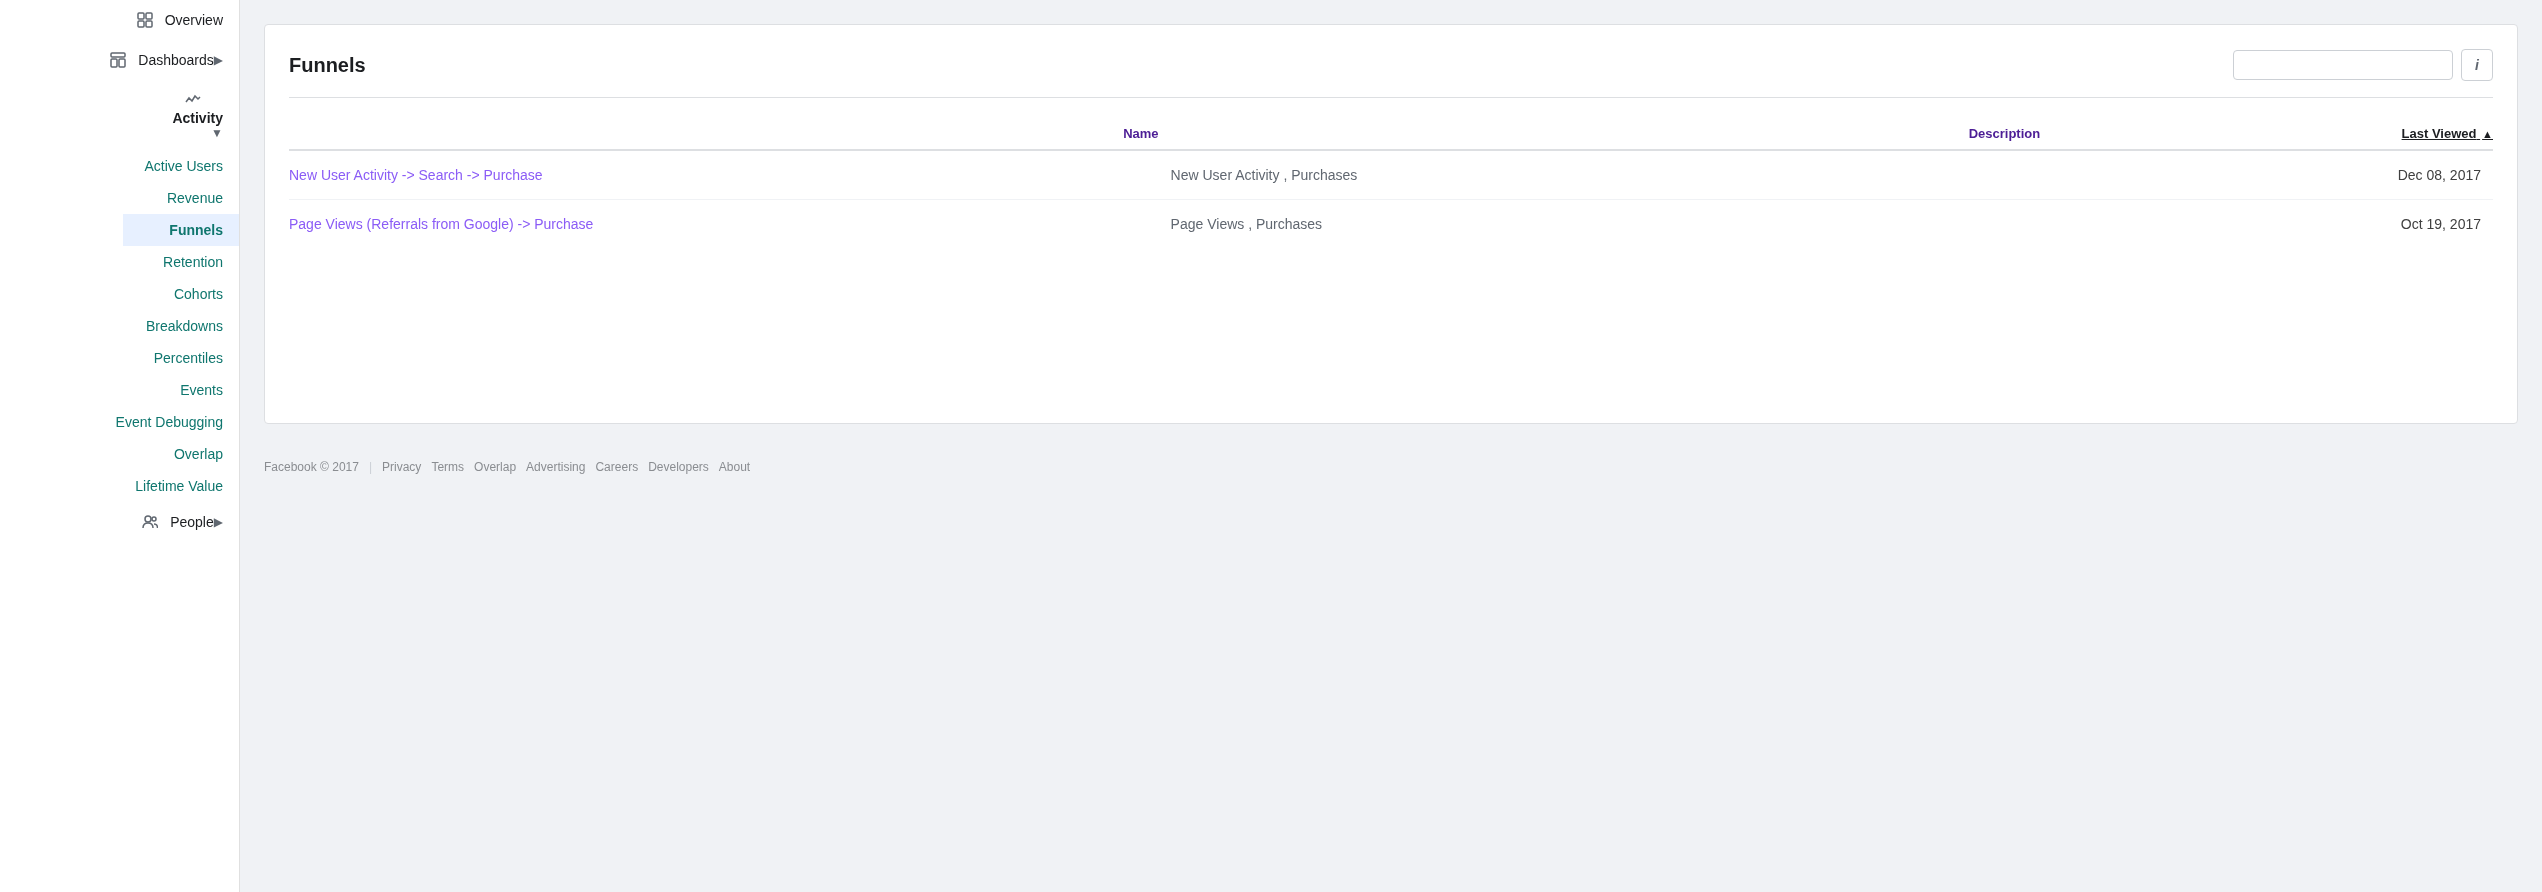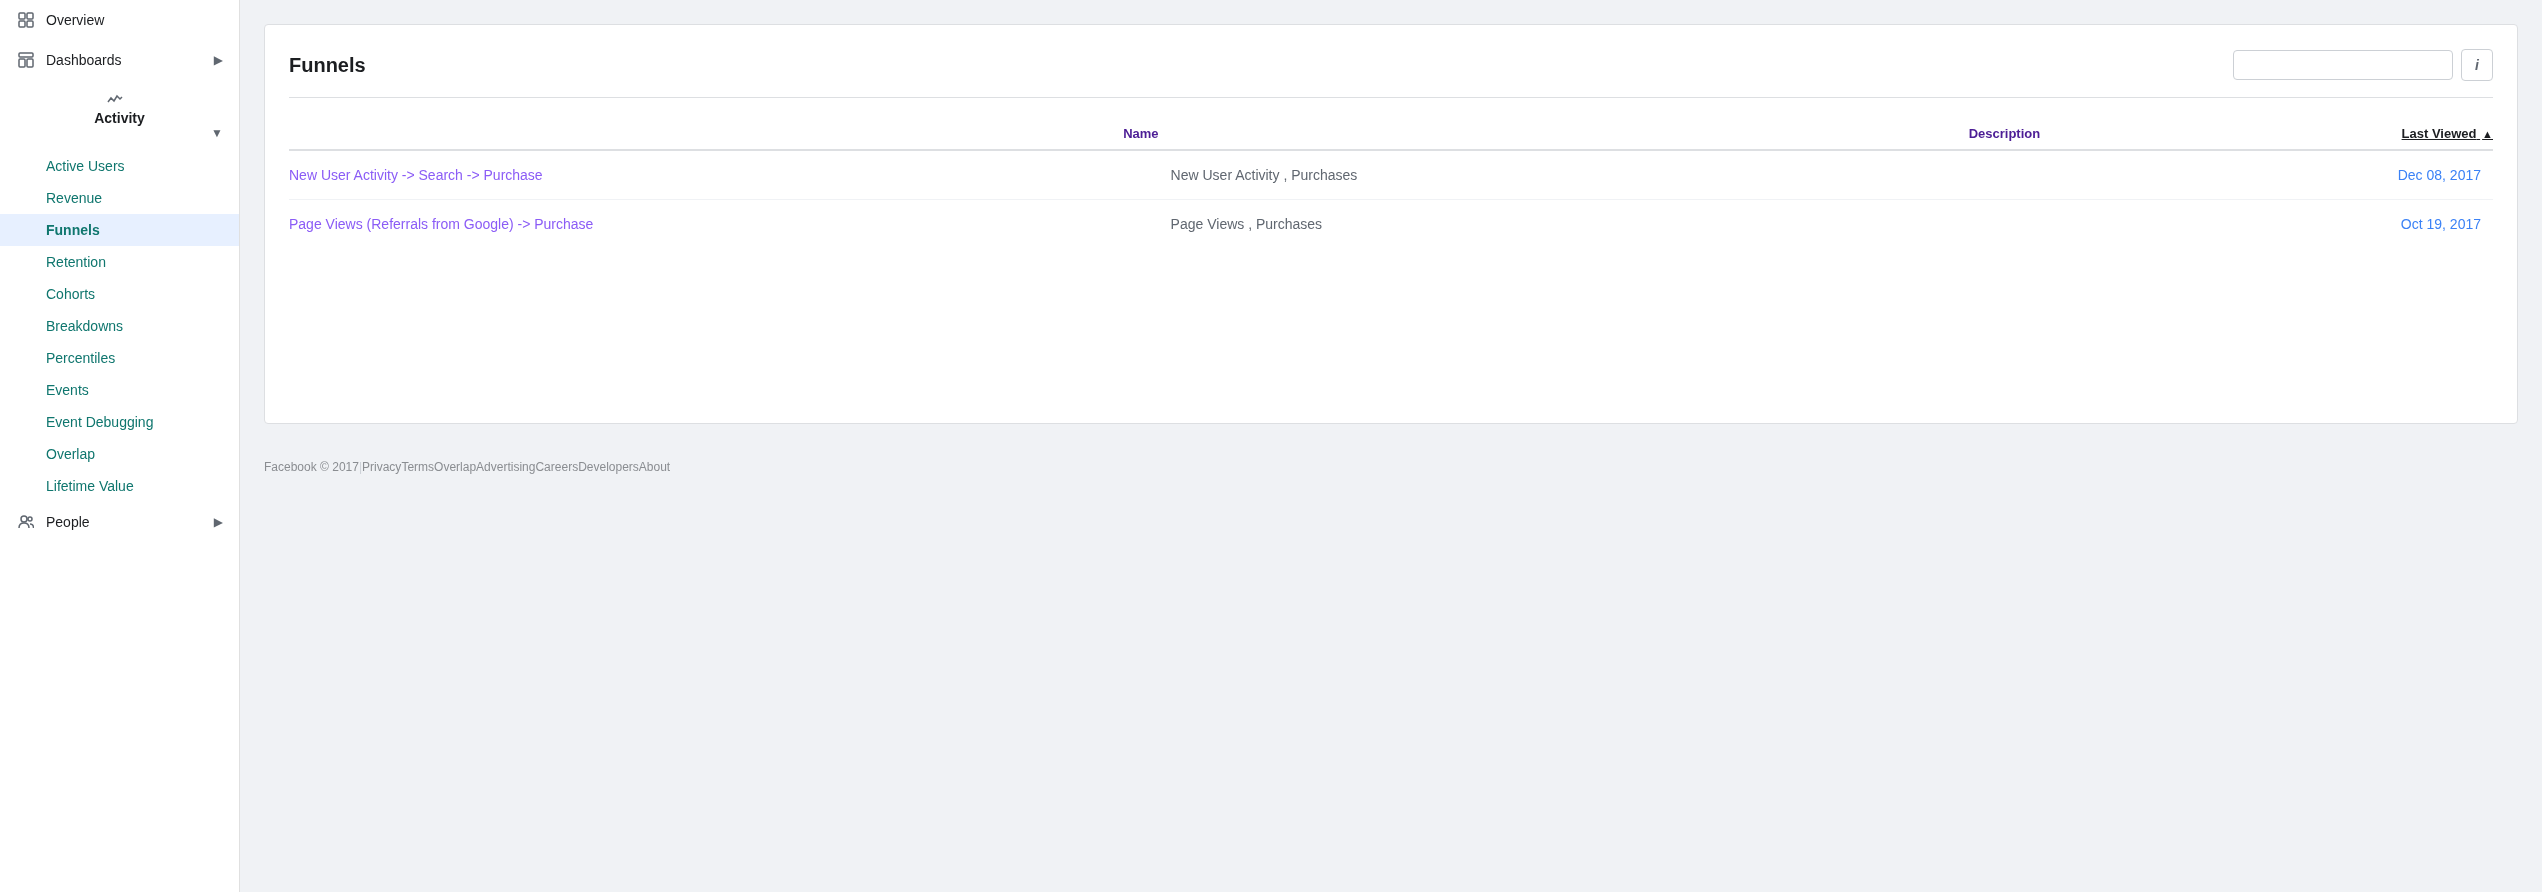--- a/index.html
+++ b/index.html
@@ -15,20 +15,21 @@
     
     #sidebar {
       width: 240px;
       min-width: 240px;
       background: #fff;
       border-right: 1px solid #e0e0e0;
       display: flex;
       flex-direction: column;
       height: 100vh;
       overflow-y: auto;
+      align-items: flex-end;
     }
 
     .nav-item {
       display: flex;
       align-items: center;
       padding: 10px 16px;
       cursor: pointer;
       color: #1c1e21;
       font-size: 14px;
       text-decoration: none;
@@ -209,38 +210,38 @@
     }
 
     .funnels-table tbody tr td.name-col a {
       color: #8b5cf6;
       text-decoration: none;
       font-size: 14px;
     }
 
     .funnels-table tbody tr td.date-col {
       text-align: right;
-      color: #3b82f6;
+      color: #404040;
       white-space: nowrap;
     }
 
     
     .sort-arrow {
       font-size: 11px;
       margin-left: 2px;
     }
 
     
     .footer {
       margin-top: 24px;
       padding: 12px 0;
       font-size: 12px;
       color: #8a8d91;
       display: flex;
-      gap: 0;
+      gap: 10px;
       align-items: center;
       flex-wrap: wrap;
     }
     .footer a {
       color: #8a8d91;
       text-decoration: none;
     }
     .footer .divider-char {
       color: #ccd0d5;
     }

